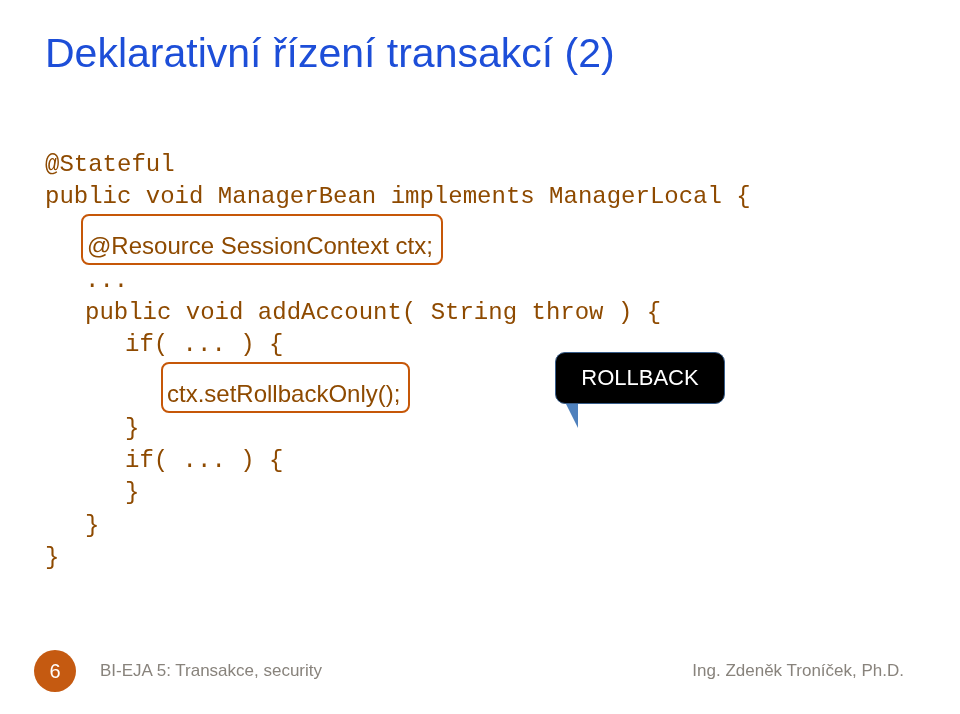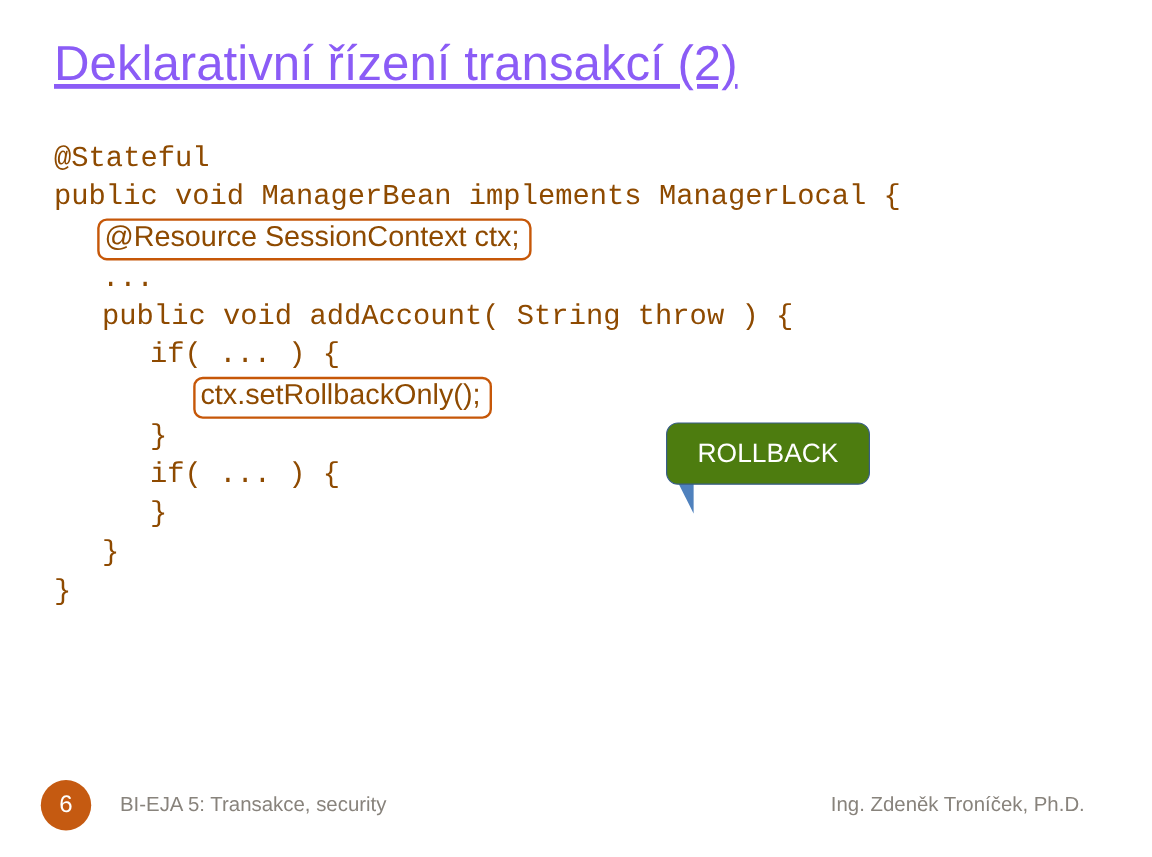--- a/index.html
+++ b/index.html
@@ -9,53 +9,52 @@
     background: #ffffff;
     font-family: Arial, Helvetica, sans-serif;
     position: relative;
     overflow: hidden;
   }
   .slide {
     padding: 30px 45px 0 45px;
   }
   .title {
     font-size: 41px;
-    color: #8b5cf6;
+    color: #1d4ed8;
     font-weight: 400;
-    margin-bottom: 40px;
-    text-decoration: underline;
+    margin-bottom: 72px;
   }
   .code-area {
     font-size: 24px;
     line-height: 1.35;
     color: #8e4a00;
     font-family: Arial, Helvetica, sans-serif;
   }
   .code-line {
     white-space: pre;
     font-family: Liberation Mono, monospace;
   }
   .indent1 { padding-left: 40px; }
   .indent2 { padding-left: 80px; }
   .boxed {
     display: inline-block;
     border: 2.5px solid #c65708;
     border-radius: 8px;
-    padding: 0 8px 2px 4px;
+    padding: 16px 8px 2px 4px;
     line-height: 1.2;
   }
   .box-wrap1 { padding-left: 36px; }
   .box-wrap3 { padding-left: 116px; }
   .callout {
     position: absolute;
     left: 555px;
     top: 352px;
     width: 170px;
     height: 52px;
-    background: #4d7c0f;
+    background: #000000;
     border: 1px solid #385d8a;
     border-radius: 10px;
     color: #ffffff;
     font-size: 22px;
     display: flex;
     align-items: center;
     justify-content: center;
   }
   .callout-tail {
     position: absolute;

